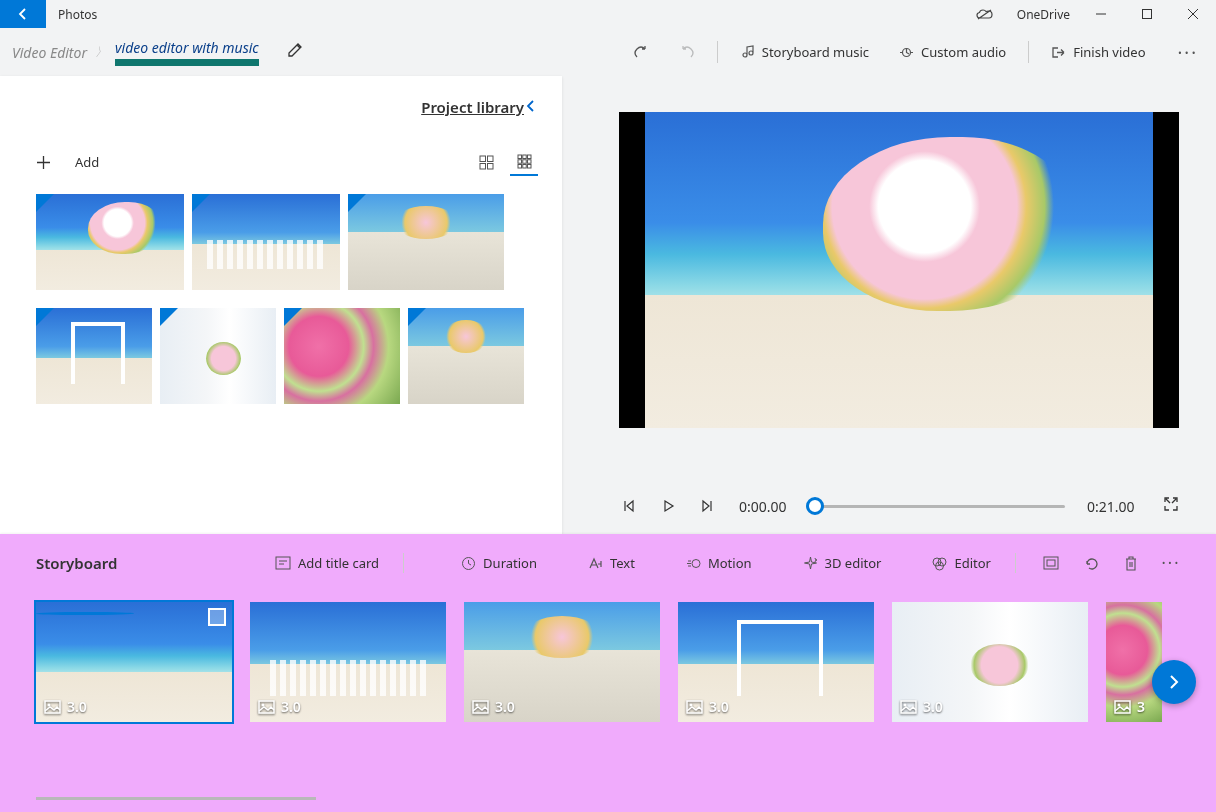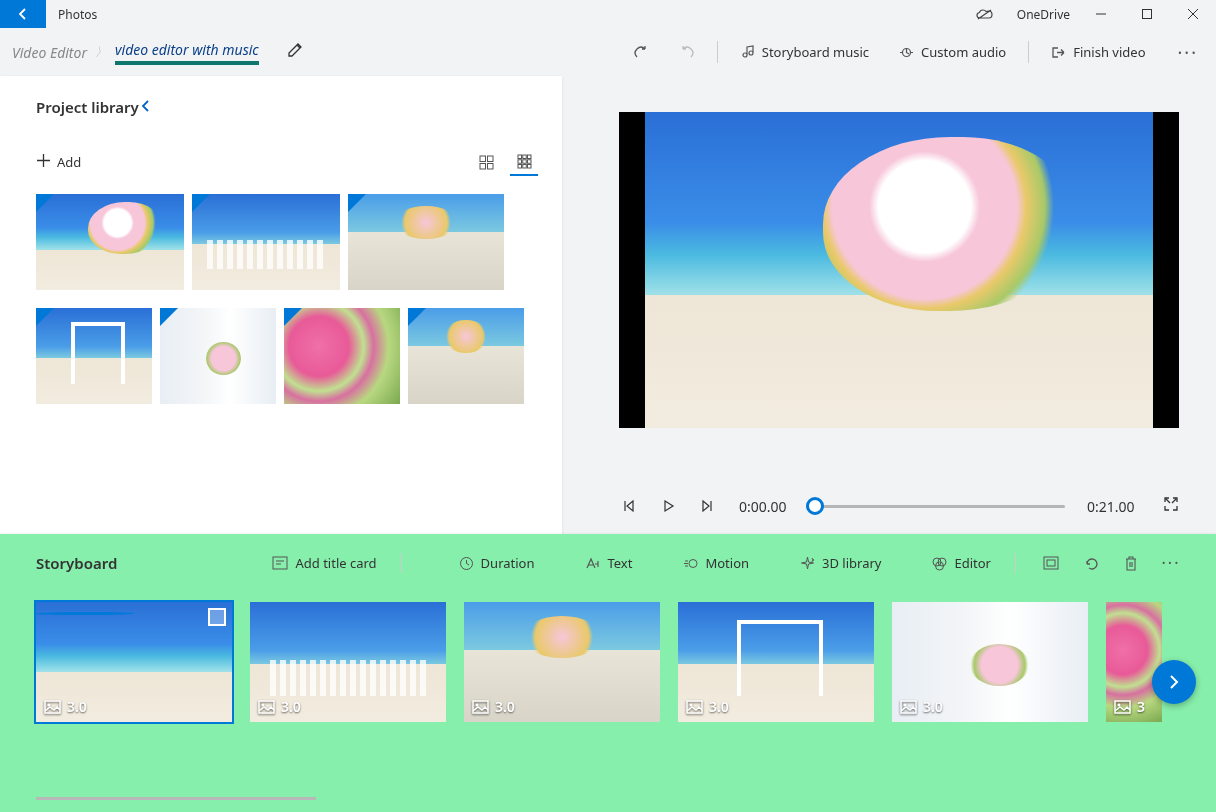--- a/index.html
+++ b/index.html
@@ -12,39 +12,39 @@
 .titlebar-spacer { flex: 1; }
 .onedrive { display: flex; align-items: center; gap: 23px; font-size: 12px; color: #333; margin-right: 8px; }
 .wincontrols { display: flex; }
 .wincontrols .wc { width: 46px; height: 28px; display: flex; align-items: center; justify-content: center; font-size: 13px; cursor: pointer; }
 
 
 .actionbar { display: flex; align-items: center; height: 48px; padding: 0 8px; }
 .breadcrumb { display: flex; align-items: center; gap: 8px; padding-left: 4px; font-style: italic; }
 .bc-item { font-size: 14px; color: #888; }
 .bc-sep { color: #b0b0b0; font-size: 12px; }
-.bc-current { color: #0a3f8a; border-bottom: 4px solid #0f766e; padding-bottom: 2px; }
+.bc-current { color: #0a3f8a; border-bottom: 7px solid #0f766e; padding-bottom: 2px; }
 .edit-icn { margin-left: 20px; color: #444; cursor: pointer; }
 .actionbar-spacer { flex: 1; }
 .action-set { display: flex; align-items: center; gap: 14px; }
 .ab-btn { display: flex; align-items: center; gap: 7px; font-size: 13px; color: #333; padding: 6px 8px; cursor: pointer; }
 .ab-btn svg, .ab-btn .glyph { color: #555; }
 .vdiv { width: 1px; height: 22px; background: #ccc; }
 .more-dots { font-size: 18px; letter-spacing: 2px; padding: 0 10px; cursor: pointer; color: #555; }
 
 
 .main { display: flex; height: 458px; }
 
 
 .library { width: 562px; background: #fff; box-shadow: 0 1px 3px rgba(0,0,0,0.1); padding: 20px 18px 10px 36px; display: flex; flex-direction: column; }
-.lib-head { display: flex; align-items: center; justify-content: flex-start; }
+.lib-head { display: flex; align-items: center; justify-content: flex-end; text-decoration: underline; }
 .lib-title { font-size: 15px; font-weight: 600; }
 .collapse-ic { color: #0066cc; font-size: 16px; cursor: pointer; padding-right: 6px; }
 .lib-toolbar { display: flex; align-items: center; margin-top: 30px; padding-right: 6px; }
-.addbtn { display: flex; align-items: flex-start; gap: 6px; font-size: 13px; cursor: pointer; }
+.addbtn { display: flex; align-items: center; gap: 24px; font-size: 13px; cursor: pointer; }
 .lib-tool-spacer { flex: 1; }
 .viewbtn { width: 28px; height: 28px; display: flex; align-items: center; justify-content: center; cursor: pointer; margin-left: 10px; }
 .viewbtn.active { border-bottom: 2px solid #0078d7; }
 .lib-grid { margin-top: 18px; display: flex; flex-wrap: wrap; gap: 8px; }
 .thumb { position: relative; cursor: pointer; }
 .thumb .fold { position: absolute; top: 0; left: 0; width: 0; height: 0; border-top: 18px solid #0078d7; border-right: 18px solid transparent; }
 .thumb .fold::after { content: ""; position: absolute; top: -18px; left: 0; width: 0; height: 0; border-top: 18px solid #f2f3f4; border-right: 18px solid transparent; opacity: 0.0; }
 .row1 .thumb { width: 148px; height: 96px; }
 .row1 .thumb:last-child { width: 156px; }
 .row2 .thumb { width: 116px; height: 96px; }
@@ -57,21 +57,21 @@
 .vf-img { flex: 1; }
 .controls { width: 560px; display: flex; align-items: center; gap: 22px; margin-top: 67px; }
 .ctrl-ic { color: #333; cursor: pointer; width: 18px; display: flex; justify-content: center; }
 .time { font-size: 14px; color: #333; min-width: 54px; }
 .seek { flex: 1; position: relative; height: 16px; display: flex; align-items: center; }
 .seek-track { position: absolute; left: 0; right: 0; height: 3px; background: #b5b5b5; border-radius: 2px; }
 .seek-thumb { position: absolute; left: 0; width: 18px; height: 18px; border-radius: 50%; background: #fff; border: 3px solid #0078d7; transform: translateX(-50%); }
 .fs-ic { cursor: pointer; color: #333; }
 
 
-.storyboard { background: #86efac; height: 278px; padding: 18px 34px 0 36px; box-shadow: 0 -1px 2px rgba(0,0,0,0.05); overflow: hidden; position: relative; }
+.storyboard { background: #f0abfc; height: 278px; padding: 18px 34px 0 36px; box-shadow: 0 -1px 2px rgba(0,0,0,0.05); overflow: hidden; position: relative; }
 .sb-head { display: flex; align-items: center; }
 .sb-title { font-size: 15px; font-weight: 600; }
 .sb-spacer { flex: 1; }
 .sb-tools { display: flex; align-items: center; gap: 18px; }
 .sb-btn { display: flex; align-items: center; gap: 7px; font-size: 13px; color: #333; cursor: pointer; padding-left: 33px; }
 .sb-divider { width: 1px; height: 20px; background: #ccc; margin: 0 6px; }
 .sb-icn { display: flex; align-items: center; justify-content: center; cursor: pointer; color: #444; width: 22px; }
 
 .sb-strip { display: flex; gap: 18px; margin-top: 28px; position: relative; align-items: center; }
 .clip { position: relative; width: 196px; height: 120px; cursor: pointer; flex-shrink: 0; }
@@ -322,21 +322,21 @@
         <svg width="15" height="15" viewBox="0 0 15 15">
             <circle cx="10" cy="7.5" r="4" stroke="#555" fill="none"></circle>
             <path d="M2 5 L5 5 M1 7.5 L5 7.5 M2 10 L5 10" stroke="#555"></path>
           </svg>
         <span>Motion</span>
       </div>
       <div class="sb-btn">
         <svg width="15" height="15" viewBox="0 0 15 15">
             <path d="M7.5 1 L8.5 6 L13.5 7 L8.5 8 L7.5 13 L6.5 8 L1.5 7 L6.5 6 Z M12 2 L12.5 3.5 L14 4 L12.5 4.5 L12 6" stroke="#555" stroke-width="1" fill="none"></path>
           </svg>
-        <span>3D library</span>
+        <span>3D editor</span>
       </div>
       <div class="sb-btn">
         <svg width="15" height="15" viewBox="0 0 15 15">
             <circle cx="5" cy="6" r="4" stroke="#555" fill="none"></circle>
             <circle cx="10" cy="6" r="4" stroke="#555" fill="none"></circle>
             <circle cx="7.5" cy="10" r="4" stroke="#555" fill="none"></circle>
           </svg>
         <span>Editor</span>
       </div>
       <div class="sb-divider"></div>

